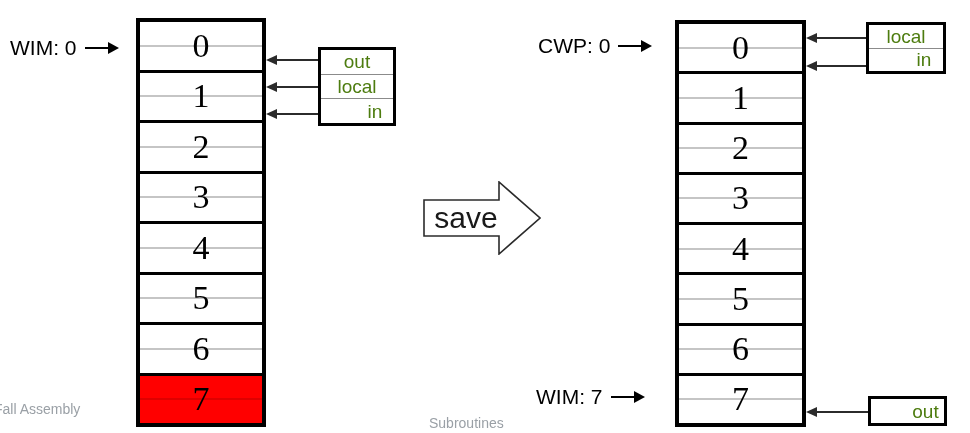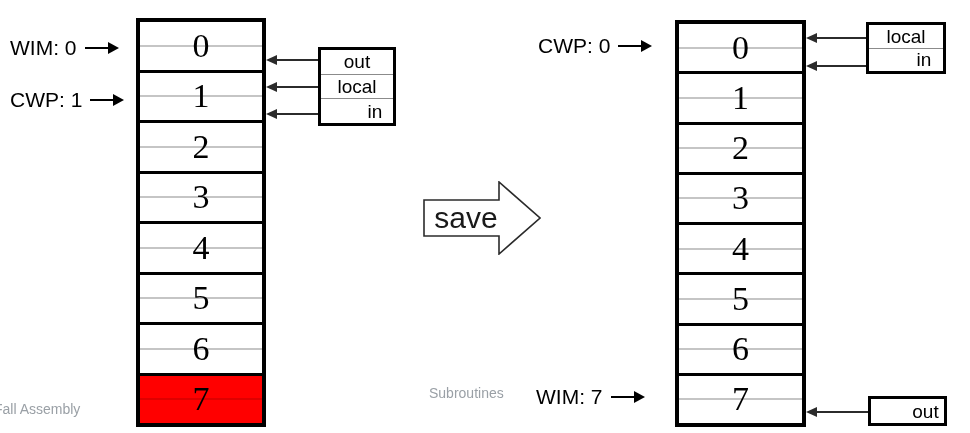--- a/index.html
+++ b/index.html
@@ -127,21 +127,21 @@
   }
   .partrow {
     flex: 1 1 0;
     box-sizing: border-box;
     border-bottom: 1px solid #8b8b8b;
     display: flex;
     align-items: center;
     justify-content: center;
     font-size: 19px;
     line-height: 1;
-    color: #000000;
+    color: #4d7c0f;
     background: #ffffff;
   }
   .partrow:last-child { border-bottom: none; padding-left: 36px; }
 
   #partbox-left   { left: 318px; top: 47px;  width: 78px;  height: 79px; }
   #partbox-right  { left: 866px; top: 22px;  width: 80px;  height: 52px; }
   #outbox-right   { left: 868px; top: 396px; width: 79px;  height: 30px; }
 
   
   .conn {
@@ -199,36 +199,32 @@
   }
 
   
   .footer-text {
     position: absolute;
     font-size: 14px;
     color: #9aa0a6;
     white-space: nowrap;
   }
   #footer-left  { left: -6px; top: 401px; }
-  #footer-mid   { left: 429px; top: 385px; }
+  #footer-mid   { left: 429px; top: 415px; }
 </style>
 </head>
 <body>
 
 <div class="stage">
 
   <div class="ptr-label" id="wim-left">
     <span class="ptr-text">WIM: 0</span>
     <span class="ptr-arrow"></span>
   </div>
 
-  <div class="ptr-label" id="cwp-left">
-    <span class="ptr-text">CWP: 1</span>
-    <span class="ptr-arrow"></span>
-  </div>
 
   <div class="regfile left">
     <div class="regcell">
       <span class="regnum">0</span>
     </div>
     <div class="regcell">
       <span class="regnum">1</span>
     </div>
     <div class="regcell">
       <span class="regnum">2</span>

